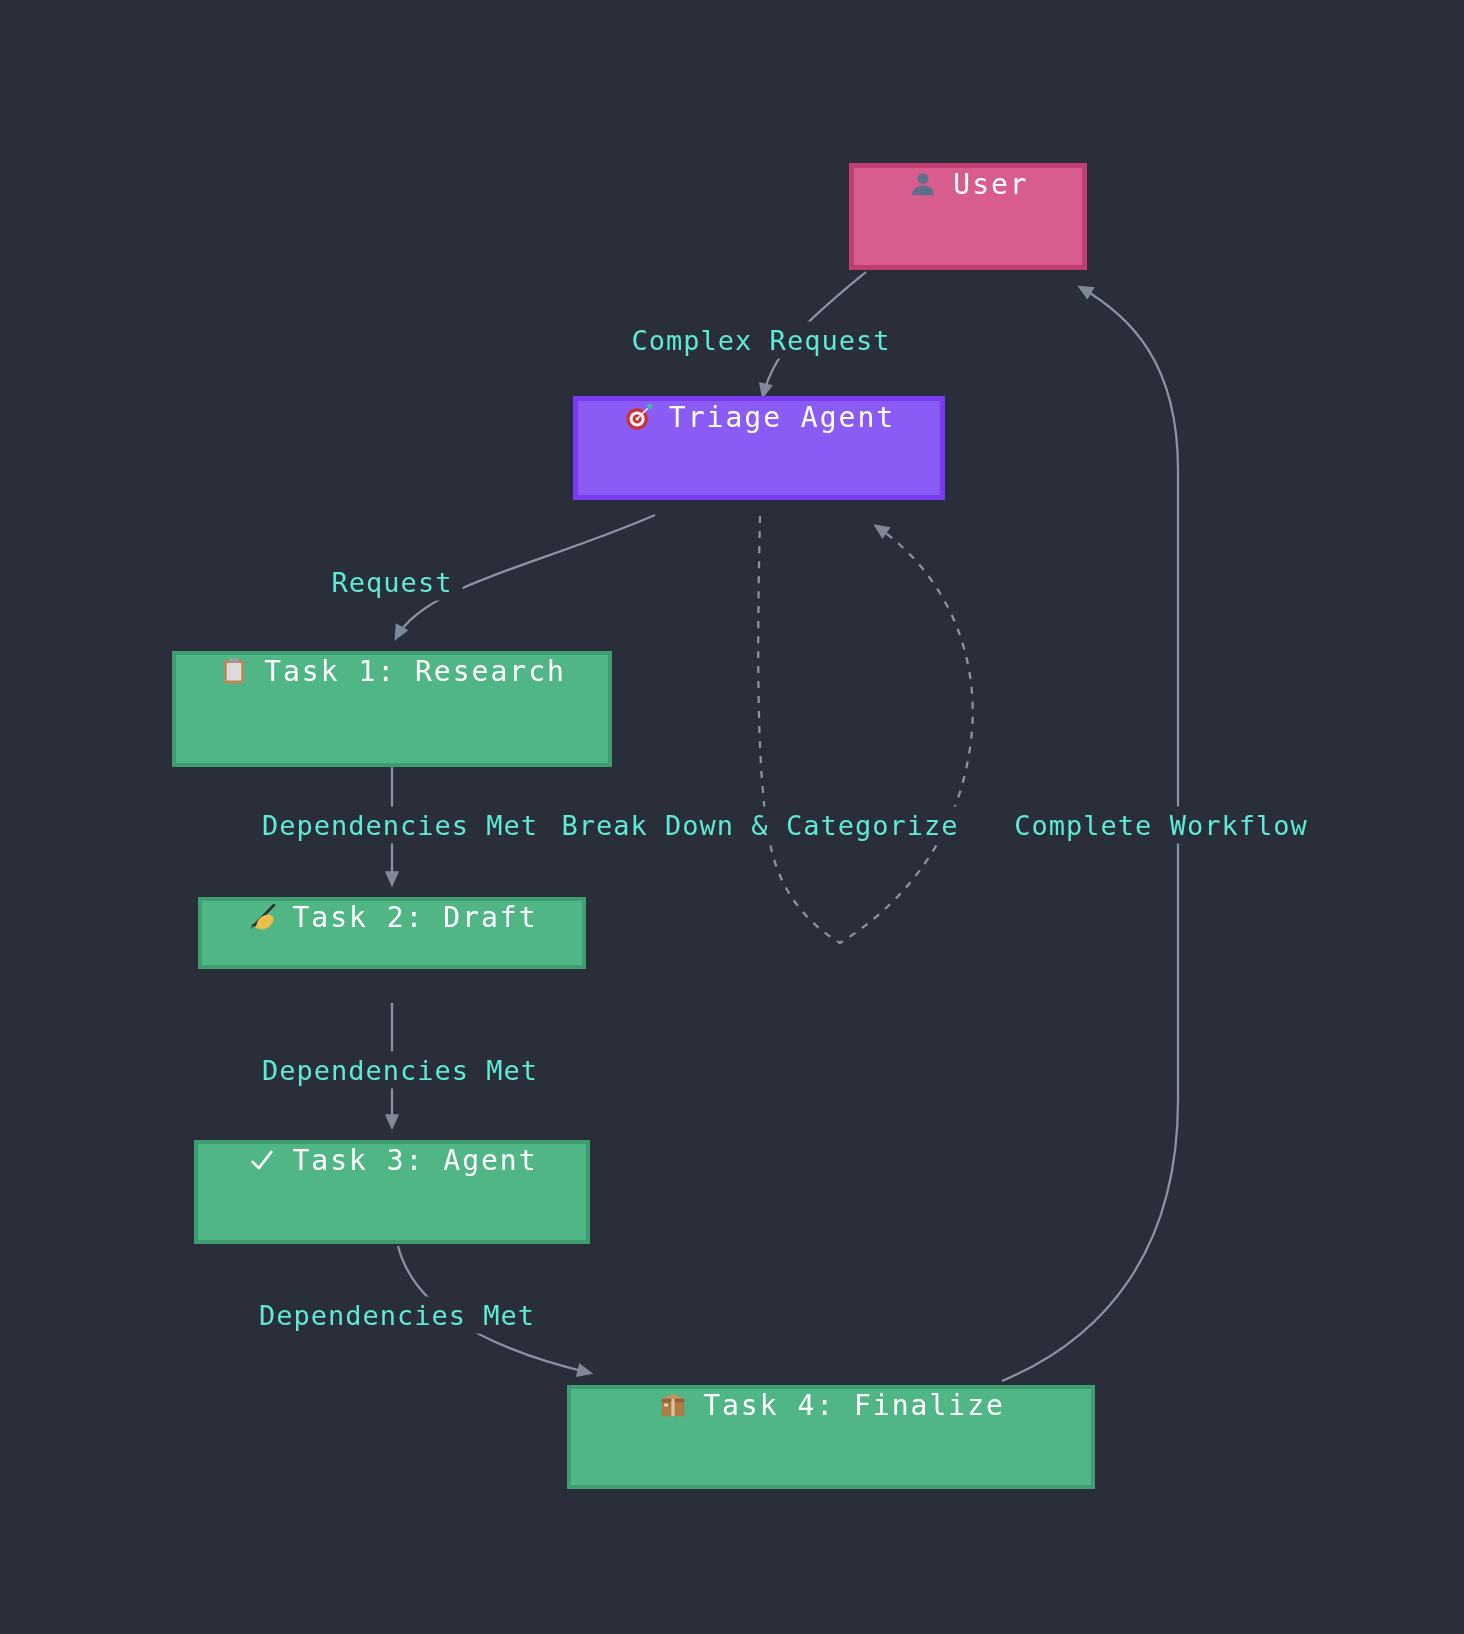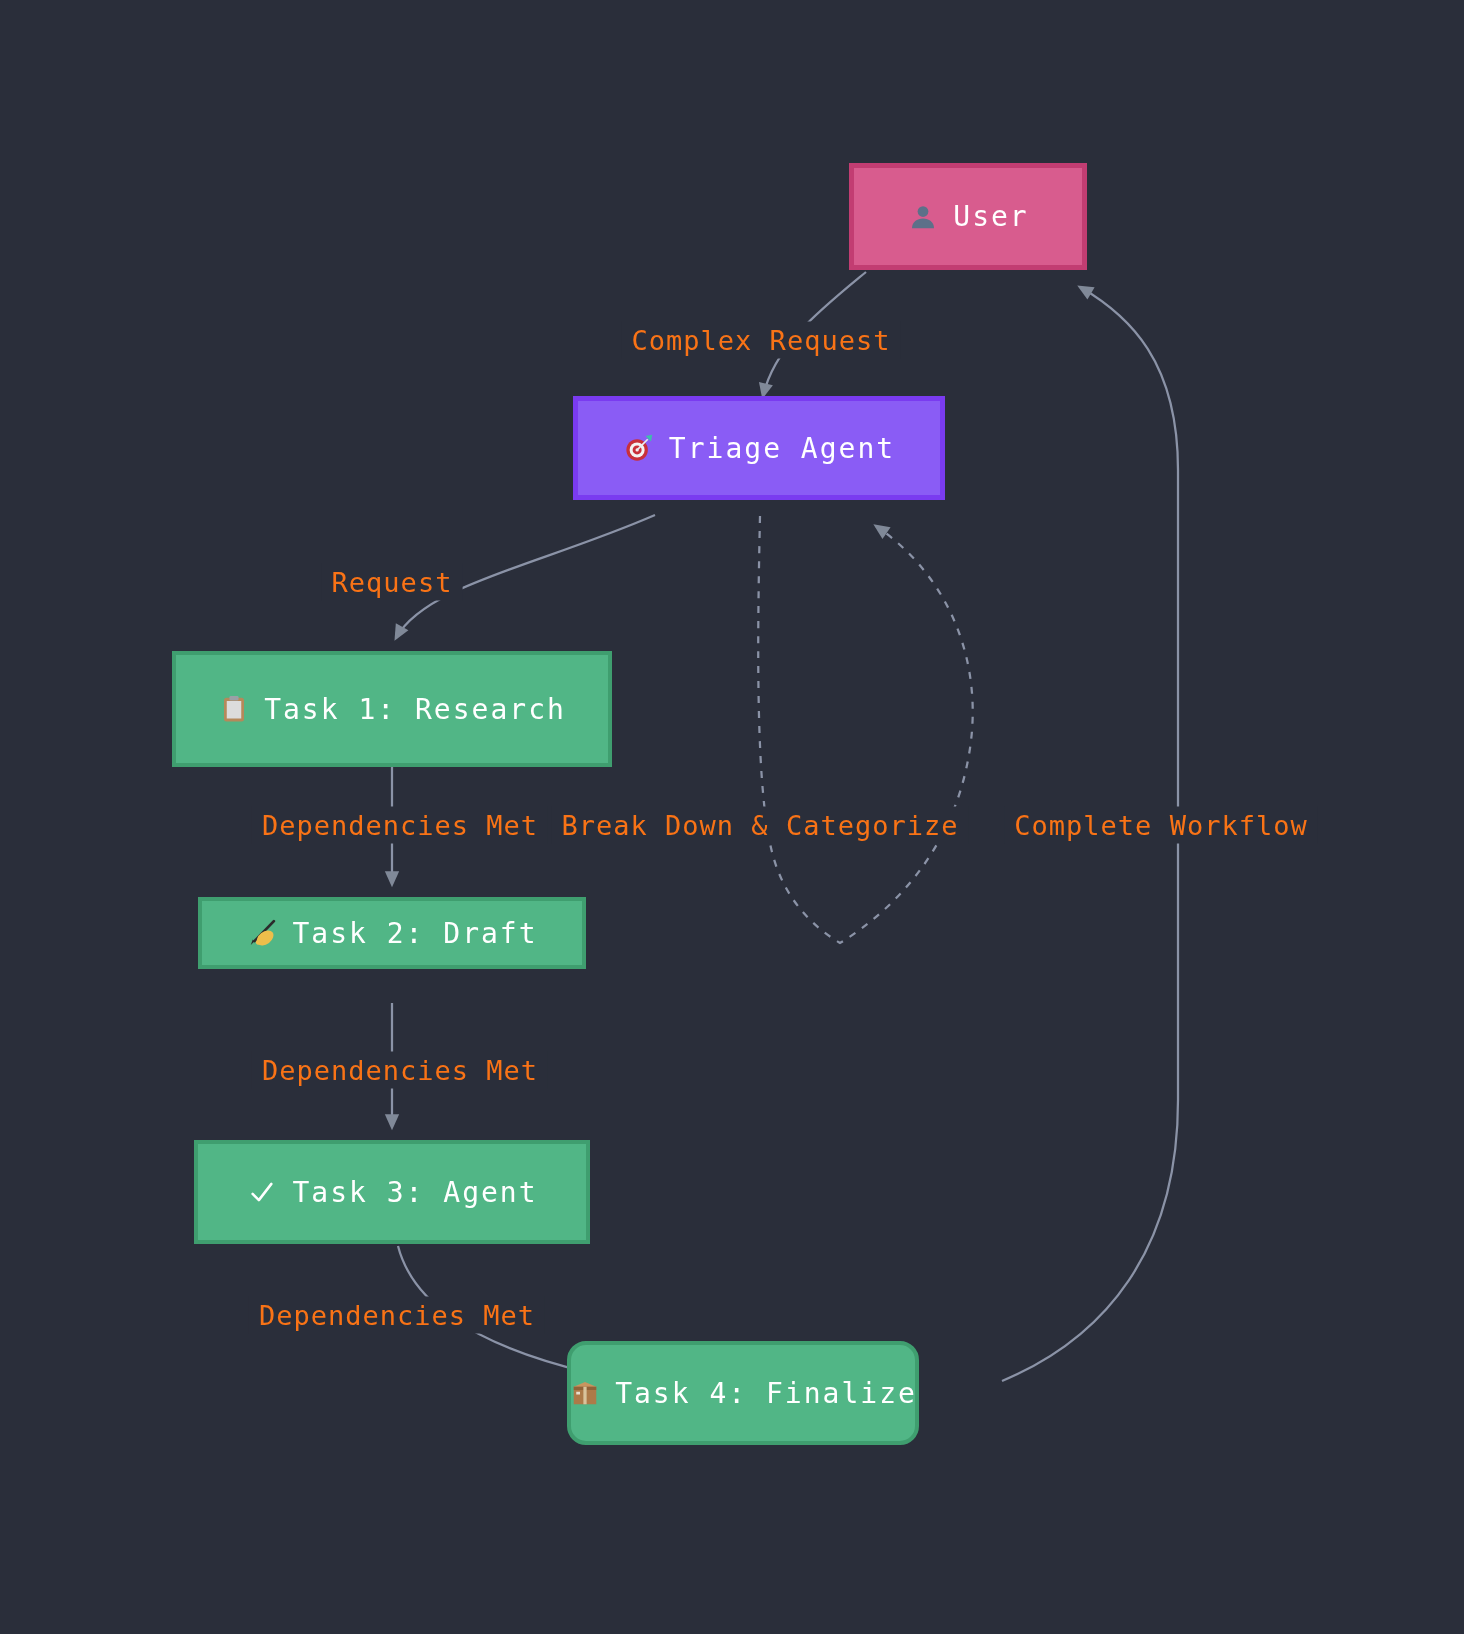--- a/index.html
+++ b/index.html
@@ -10,44 +10,43 @@
     background:#2a2e3a;
     font-family:"DejaVu Sans Mono", monospace;
     overflow:hidden;
   }
   svg.edges{position:absolute;left:0;top:0;width:1464px;height:1634px;}
   svg.edges path.link{fill:none;stroke:#8b93a7;stroke-width:2.25px;}
   svg.edges path.dashed{stroke-dasharray:7 8;}
   .node{
     position:absolute;
     display:flex;
-    align-items:center;
     justify-content:center;
     gap:14px;
     color:#ffffff;
     font-size:28px;
     letter-spacing:2px;
     box-sizing:border-box;
     white-space:nowrap;
   }
   .node .icon{display:flex;align-items:center;justify-content:center;width:32px;height:32px;flex:0 0 auto;}
   .node .icon svg{width:30px;height:30px;}
   .node-user{left:849px;top:163px;width:238px;height:107px;background:#d85c8e;border:5px solid #c23d72;}
   .node-triage{left:573px;top:396px;width:372px;height:104px;background:#8a5cf5;border:5px solid #7a3bf0;}
   .node-task{background:#51b686;border:4px solid #3f9e6f;}
   .node-task1{left:172px;top:651px;width:440px;height:116px;}
   .node-task2{left:198px;top:897px;width:388px;height:72px;}
   .node-task3{left:194px;top:1140px;width:396px;height:104px;}
-  .node-task4{left:567px;top:1341px;width:352px;height:104px;border-radius:19px;}
+  .node-task4{left:567px;top:1385px;width:528px;height:104px;}
   .edge-label{
     position:absolute;
     transform:translate(-50%,-50%);
     font-size:27px;
     letter-spacing:1px;
-    color:#f97316;
+    color:#5eead4;
     background:#2a2e3a;
     padding:3px 10px;
     white-space:nowrap;
   }
   .el-complex{left:761px;top:340px;}
   .el-assign{left:392px;top:582px;}
   .el-dep1{left:400px;top:825px;}
   .el-break{left:760px;top:825px;}
   .el-complete{left:1161px;top:825px;}
   .el-dep2{left:400px;top:1070px;}

